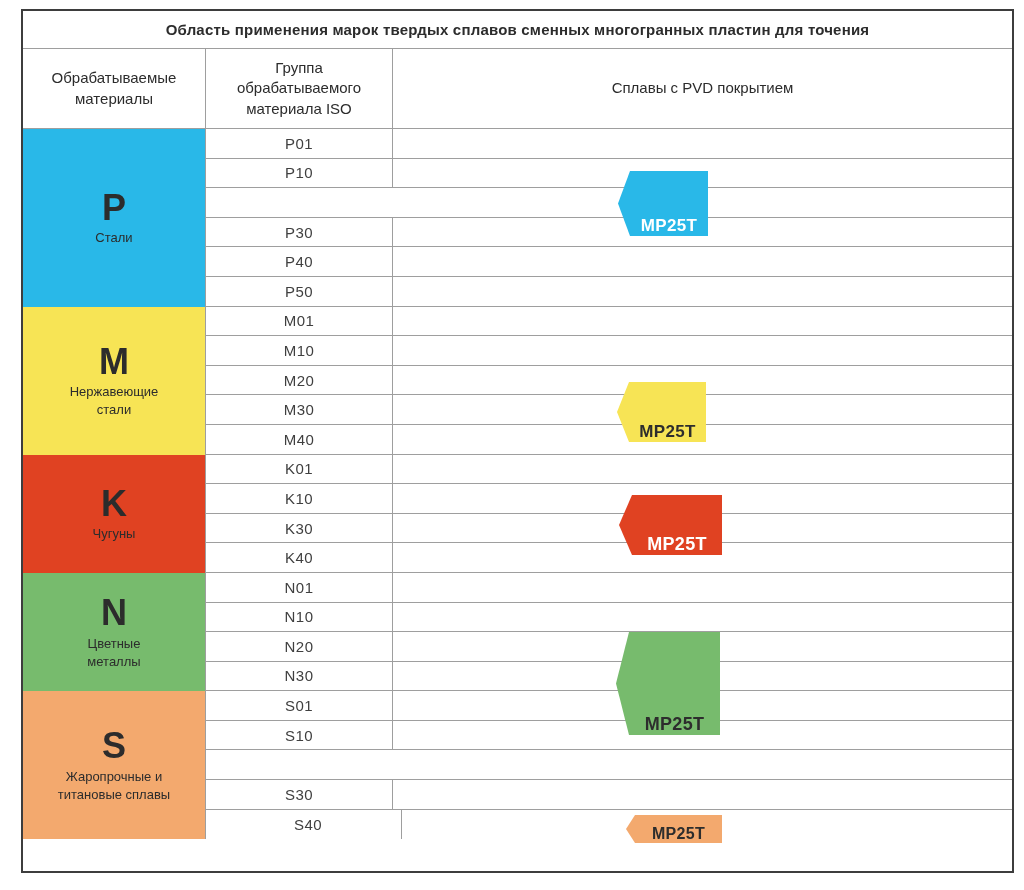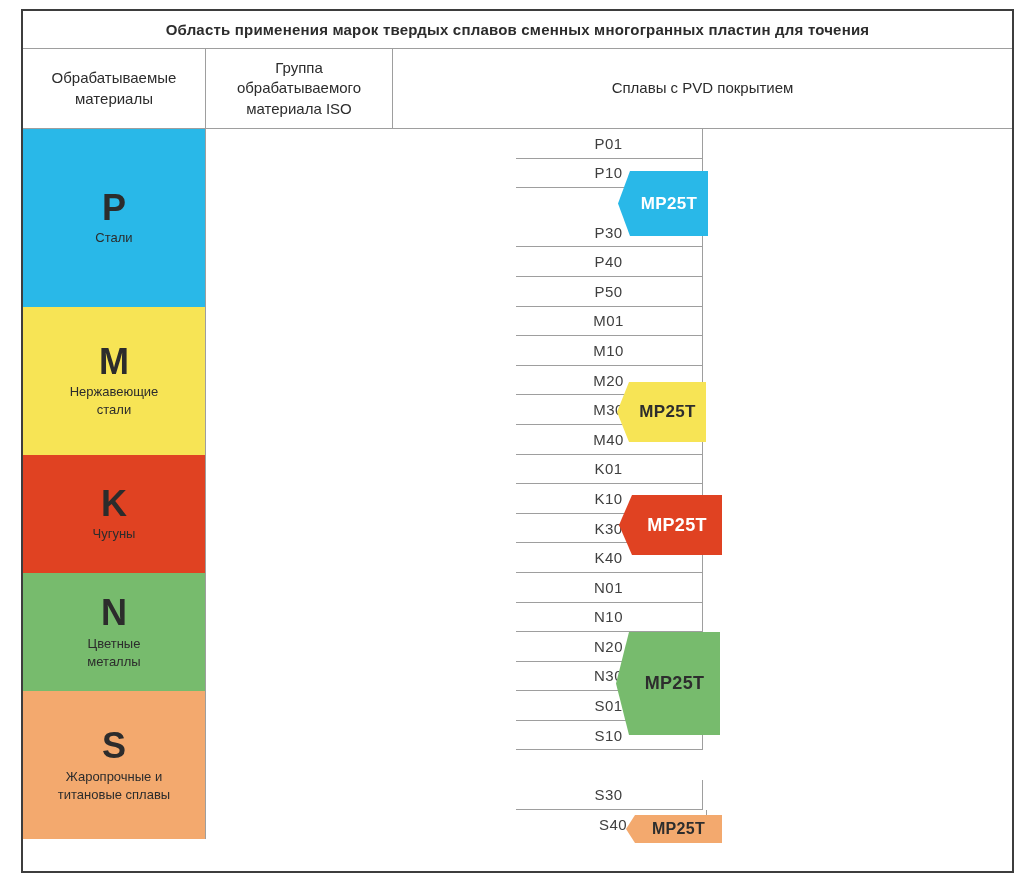--- a/index.html
+++ b/index.html
@@ -48,34 +48,34 @@
     width: 183px; flex: 0 0 183px;
     border-right: 1px solid #9e9e9e;
     display: flex; flex-direction: column;
     align-items: center; justify-content: center;
     text-align: center; color: #2c2c2c;
     padding: 0 8px;
   }
   .material-letter { font-size: 36px; font-weight: 700; line-height: 1.1; }
   .material-name { font-size: 13px; line-height: 1.4; white-space: pre-line; margin-top: 2px; }
 
-  .rows { flex: 1; display: flex; flex-direction: column; align-items: center; }
+  .rows { flex: 1; display: flex; flex-direction: column; }
   .iso-row { display: flex; height: 29.6px; flex: 0 0 29.6px; border-bottom: 1px solid #9e9e9e; }
   .section:last-child .iso-row:last-child { border-bottom: none; margin-left: 9px; }
   .iso-cell {
     width: 187px; flex: 0 0 187px;
     border-right: 1px solid #9e9e9e;
     display: flex; align-items: center; justify-content: center;
     font-size: 15px; color: #3f3f3f; letter-spacing: 0.5px;
   }
   .grade-cell { flex: 1; }
 
   .badge {
     position: absolute;
-    display: flex; align-items: center; justify-content: center;
+    display: flex; align-items: flex-end; justify-content: center;
     font-weight: 700; letter-spacing: 0.3px;
   }
   .badge-label { position: relative; top: 0; }
 </style>
 </head>
 <body>
 
 <div class="page">
   <div class="app-table">
     <div class="title-row">

